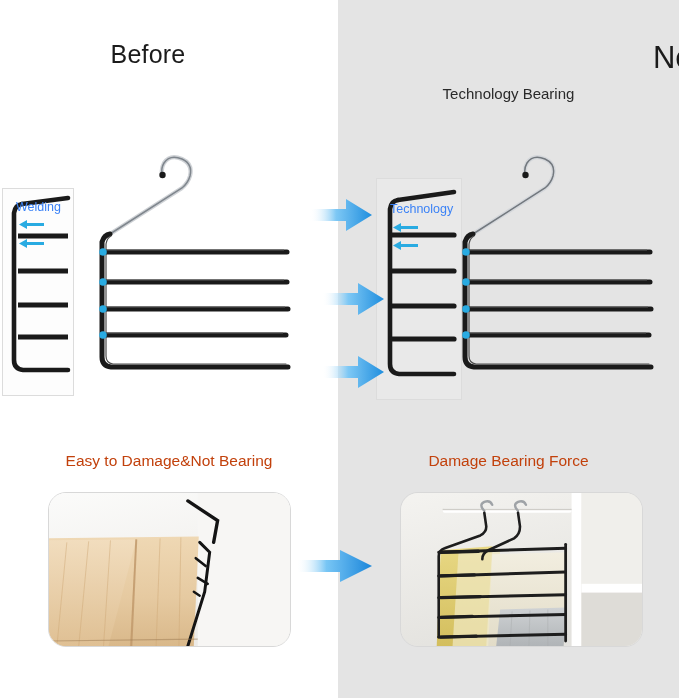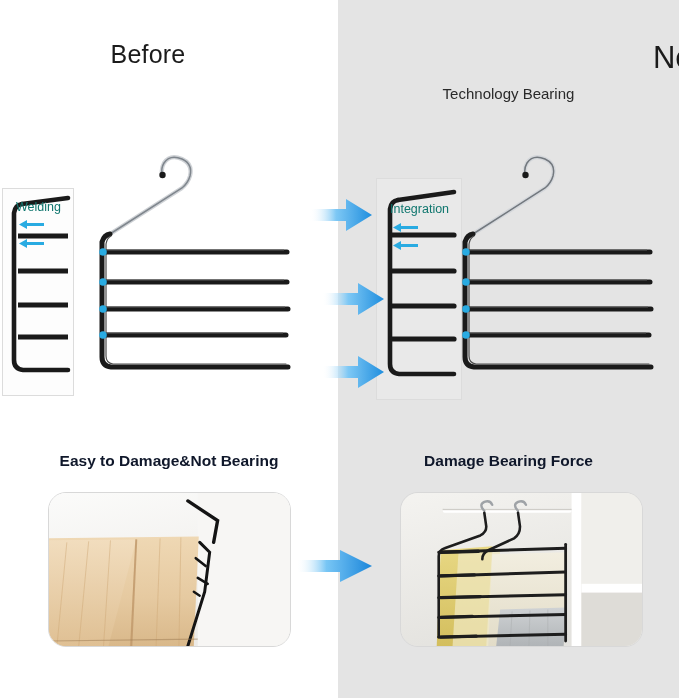--- a/index.html
+++ b/index.html
@@ -45,39 +45,39 @@
   #callout-welding {
     left: 2px; top: 188px; width: 72px; height: 208px;
     background: #fdfdfd;
   }
   #callout-integration {
     left: 376px; top: 178px; width: 86px; height: 222px;
     background: #e9e9e9;
   }
   .callout-label {
     position: absolute; white-space: nowrap;
-    font-size: 12.5px; color: #0f766e; z-index: 6;
+    font-size: 12.5px; color: #3b82f6; z-index: 6;
   }
   #label-welding     { left: 16px;  top: 200px; }
   #label-integration { left: 390px; top: 202px; }
 
   
   .mini-arrow { position: absolute; z-index: 6; }
 
   
   .big-arrow { position: absolute; z-index: 7; }
   #arrow-top { left: 310px; top: 198px;  width: 62px; height: 34px; }
   #arrow-mid { left: 322px; top: 282px;  width: 62px; height: 34px; }
   #arrow-bot { left: 322px; top: 355px;  width: 62px; height: 34px; }
   #arrow-photo { left: 296px; top: 548px; width: 76px; height: 36px; }
 
   
   .cap {
     position: absolute; text-align: center;
-    font-size: 15.5px; color: #0f172a; white-space: nowrap; font-weight: bold;
+    font-size: 15.5px; color: #c2410c; white-space: nowrap;
   }
   #cap-left  { left: 0;     width: 338px; top: 452px; }
   #cap-right { left: 338px; width: 341px; top: 452px; }
 
   
   .photo {
     position: absolute; border-radius: 18px; overflow: hidden;
     border: 1px solid #d8d8d8;
   }
   #photo-before { left: 48px;  top: 492px; width: 243px; height: 155px; }
@@ -184,21 +184,21 @@
     <path d="M22 22 Q15 23 14 31 L14 186 Q14 195 23 196 L78 196" fill="none" stroke="#1a1a1a" stroke-width="4.6" stroke-linecap="round"></path>
     <path d="M22 22 L78 14" fill="none" stroke="#1a1a1a" stroke-width="4.6" stroke-linecap="round"></path>
     <g>
       <path d="M15 57 L78 57" fill="none" stroke="#1a1a1a" stroke-width="5.2" stroke-linecap="round"></path>
       <path d="M15 93 L78 93" fill="none" stroke="#1a1a1a" stroke-width="5.2" stroke-linecap="round"></path>
       <path d="M15 128 L78 128" fill="none" stroke="#1a1a1a" stroke-width="5.2" stroke-linecap="round"></path>
       <path d="M15 161 L78 161" fill="none" stroke="#1a1a1a" stroke-width="5.2" stroke-linecap="round"></path>
     </g>
   </svg>
 
-  <div class="callout-label" id="label-integration">Integration</div>
+  <div class="callout-label" id="label-integration">Technology</div>
 
   <svg class="mini-arrow" style="left:392px; top:222px; width:26px; height:11px;" viewBox="0 0 26 11">
     <path d="M26 4 L9 4 L9 1 L1 5.5 L9 10 L9 7 L26 7 Z" fill="#29abe2"></path>
   </svg>
   <svg class="mini-arrow" style="left:392px; top:240px; width:26px; height:11px;" viewBox="0 0 26 11">
     <path d="M26 4 L9 4 L9 1 L1 5.5 L9 10 L9 7 L26 7 Z" fill="#29abe2"></path>
   </svg>
 
   <svg class="big-arrow" id="arrow-top" viewBox="0 0 62 34">
     <defs>

